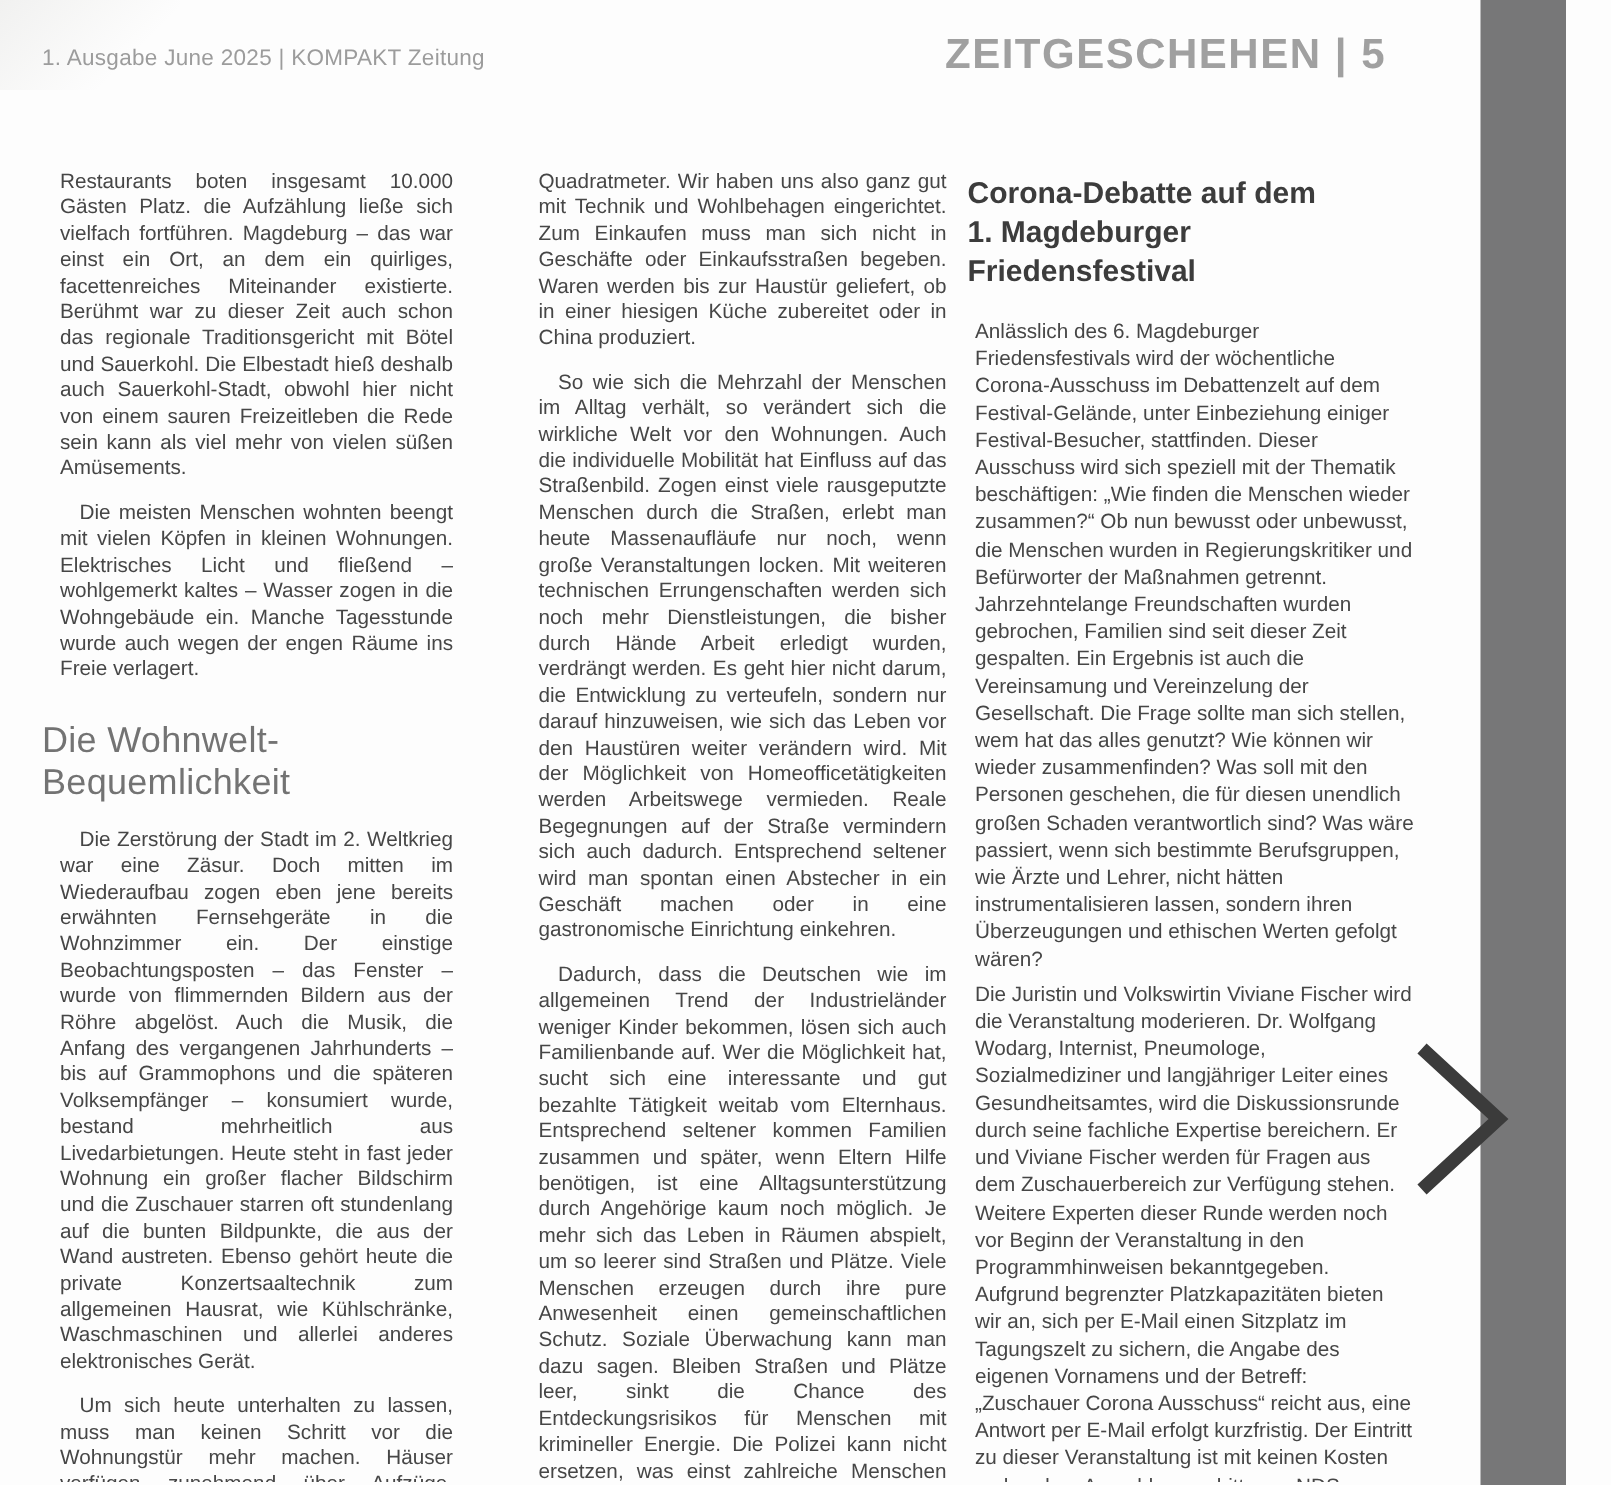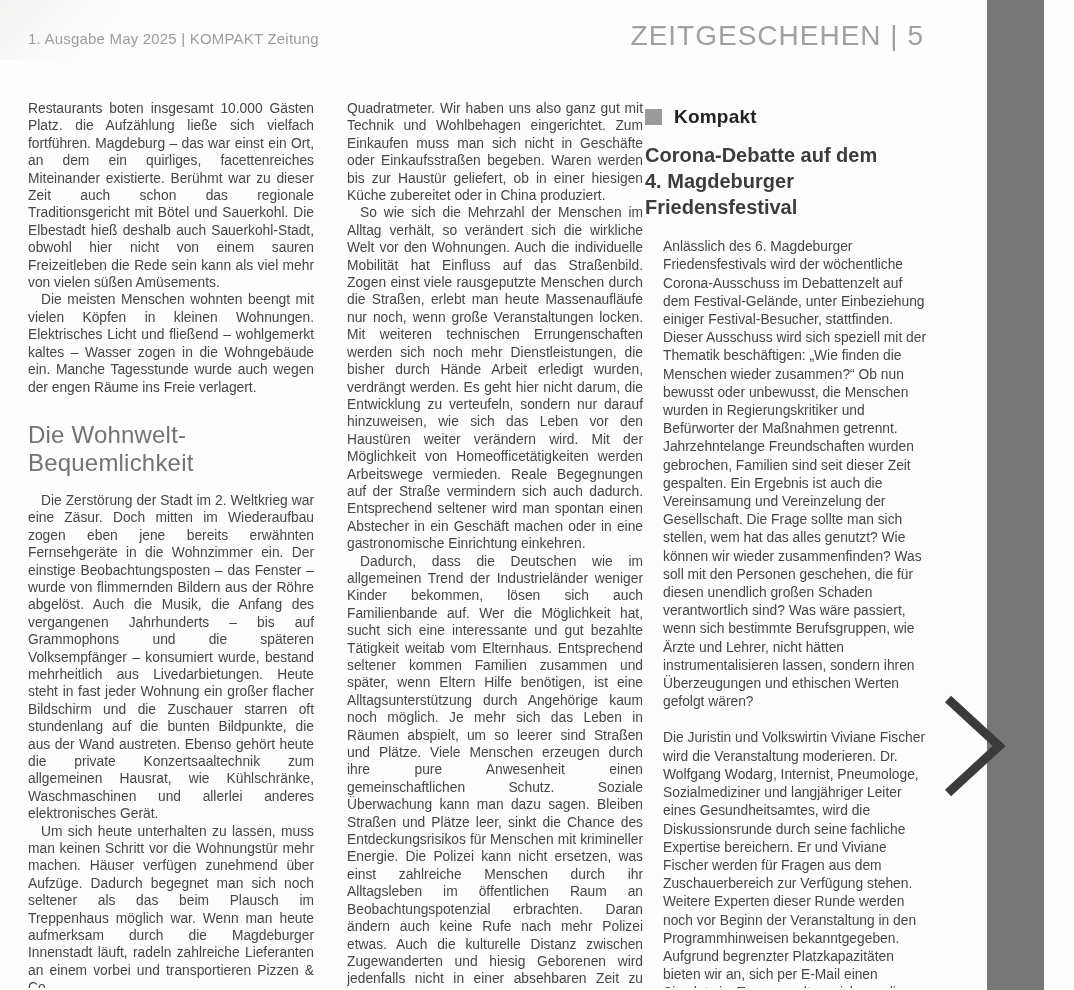--- a/index.html
+++ b/index.html
@@ -19,31 +19,31 @@
     position:absolute;top:0;left:987px;width:57px;height:990px;
     background:#777778;
   }
   
   .hdr-left{
     position:absolute;left:28px;top:30px;
     font-size:15px;color:#9c9c9c;letter-spacing:.2px;
   }
   .hdr-right{
     position:absolute;right:150px;top:20px;
-    font-size:28px;font-weight:400;color:#a0a0a0;letter-spacing:1px;
+    font-size:28px;font-weight:700;color:#a0a0a0;letter-spacing:1px;
   }
   
   .col{
     position:absolute;top:100px;height:888px;overflow:hidden;
     font-size:13.8px;line-height:17.4px;
   }
   .col-1{left:28px;width:286px;text-align:justify;}
   .col-2{left:347px;width:296px;text-align:justify;}
   .col-3{left:645px;width:303px;line-height:18.2px;}
-  .col p{margin:0;}
+  .col p{margin:12px;}
   .col p.indent{text-indent:13px;}
   h2.article-h{
     font-size:24px;font-weight:400;color:#737373;
     margin:25px 0 15px 0;letter-spacing:.2px;line-height:28px;
     text-align:left;
   }
   
   .kicker{
     display:flex;align-items:center;gap:12px;
     margin:8px 0 0 0;
@@ -51,59 +51,55 @@
   .kicker .sq{
     width:17px;height:16px;background:#9b9b9b;flex:0 0 auto;
   }
   .kicker .kw{
     font-size:19px;font-weight:700;color:#222;letter-spacing:.2px;
   }
   .c3-heading{
     margin:16px 0 18px 0;
     font-size:20px;line-height:26px;color:#3c3c3c;font-weight:700;
   }
-  .c3-body p{margin:18px;}
+  .c3-body p{margin:5px;}
   
   .next-btn{
     position:absolute;left:942px;top:694px;width:64px;height:104px;
     cursor:pointer;background:none;border:none;padding:0;
   }
   .next-btn svg{display:block;width:100%;height:100%;}
 </style>
 </head>
 <body>
 
 <div class="scan-edge"></div>
 
-<div class="hdr-left">1. Ausgabe May 2025 | KOMPAKT Zeitung</div>
+<div class="hdr-left">1. Ausgabe June 2025 | KOMPAKT Zeitung</div>
 <div class="hdr-right">ZEITGESCHEHEN | 5</div>
 
 <div class="col col-1">
   <p>Restaurants boten insgesamt 10.000 Gästen Platz. die Aufzählung ließe sich vielfach fortführen. Magdeburg – das war einst ein Ort, an dem ein quirliges, facettenreiches Miteinander existierte. Berühmt war zu dieser Zeit auch schon das regionale Traditionsgericht mit Bötel und Sauerkohl. Die Elbestadt hieß deshalb auch Sauerkohl-Stadt, obwohl hier nicht von einem sauren Freizeitleben die Rede sein kann als viel mehr von vielen süßen Amüsements.</p>
   <p class="indent">Die meisten Menschen wohnten beengt mit vielen Köpfen in kleinen Wohnungen. Elektrisches Licht und fließend – wohlgemerkt kaltes – Wasser zogen in die Wohngebäude ein. Manche Tagesstunde wurde auch wegen der engen Räume ins Freie verlagert.</p>
   <h2 class="article-h">Die Wohnwelt-Bequemlichkeit</h2>
   <p class="indent">Die Zerstörung der Stadt im 2. Weltkrieg war eine Zäsur. Doch mitten im Wiederaufbau zogen eben jene bereits erwähnten Fernsehgeräte in die Wohnzimmer ein. Der einstige Beobachtungsposten – das Fenster – wurde von flimmernden Bildern aus der Röhre abgelöst. Auch die Musik, die Anfang des vergangenen Jahrhunderts – bis auf Grammophons und die späteren Volksempfänger – konsumiert wurde, bestand mehrheitlich aus Livedarbietungen. Heute steht in fast jeder Wohnung ein großer flacher Bildschirm und die Zuschauer starren oft stundenlang auf die bunten Bildpunkte, die aus der Wand austreten. Ebenso gehört heute die private Konzertsaaltechnik zum allgemeinen Hausrat, wie Kühlschränke, Waschmaschinen und allerlei anderes elektronisches Gerät.</p>
   <p class="indent">Um sich heute unterhalten zu lassen, muss man keinen Schritt vor die Wohnungstür mehr machen. Häuser verfügen zunehmend über Aufzüge. Dadurch begegnet man sich noch seltener als das beim Plausch im Treppenhaus möglich war. Wenn man heute aufmerksam durch die Magdeburger Innenstadt läuft, radeln zahlreiche Lieferanten an einem vorbei und transportieren Pizzen &amp; Co.</p>
 
 </div>
 
 <div class="col col-2">
   <p>Quadratmeter. Wir haben uns also ganz gut mit Technik und Wohlbehagen eingerichtet. Zum Einkaufen muss man sich nicht in Geschäfte oder Einkaufsstraßen begeben. Waren werden bis zur Haustür geliefert, ob in einer hiesigen Küche zubereitet oder in China produziert.</p>
   <p class="indent">So wie sich die Mehrzahl der Menschen im Alltag verhält, so verändert sich die wirkliche Welt vor den Wohnungen. Auch die individuelle Mobilität hat Einfluss auf das Straßenbild. Zogen einst viele rausgeputzte Menschen durch die Straßen, erlebt man heute Massenaufläufe nur noch, wenn große Veranstaltungen locken. Mit weiteren technischen Errungenschaften werden sich noch mehr Dienstleistungen, die bisher durch Hände Arbeit erledigt wurden, verdrängt werden. Es geht hier nicht darum, die Entwicklung zu verteufeln, sondern nur darauf hinzuweisen, wie sich das Leben vor den Haustüren weiter verändern wird. Mit der Möglichkeit von Homeofficetätigkeiten werden Arbeitswege vermieden. Reale Begegnungen auf der Straße vermindern sich auch dadurch. Entsprechend seltener wird man spontan einen Abstecher in ein Geschäft machen oder in eine gastronomische Einrichtung einkehren.</p>
   <p class="indent">Dadurch, dass die Deutschen wie im allgemeinen Trend der Industrieländer weniger Kinder bekommen, lösen sich auch Familienbande auf. Wer die Möglichkeit hat, sucht sich eine interessante und gut bezahlte Tätigkeit weitab vom Elternhaus. Entsprechend seltener kommen Familien zusammen und später, wenn Eltern Hilfe benötigen, ist eine Alltagsunterstützung durch Angehörige kaum noch möglich. Je mehr sich das Leben in Räumen abspielt, um so leerer sind Straßen und Plätze. Viele Menschen erzeugen durch ihre pure Anwesenheit einen gemeinschaftlichen Schutz. Soziale Überwachung kann man dazu sagen. Bleiben Straßen und Plätze leer, sinkt die Chance des Entdeckungsrisikos für Menschen mit krimineller Energie. Die Polizei kann nicht ersetzen, was einst zahlreiche Menschen durch ihr Alltagsleben im öffentlichen Raum an Beobachtungspotenzial erbrachten. Daran ändern auch keine Rufe nach mehr Polizei etwas. Auch die kulturelle Distanz zwischen Zugewanderten und hiesig Geborenen wird jedenfalls nicht in einer absehbaren Zeit zu einem lebendigeren Leben in der Wirklichkeit führen. Wir richten uns mehrheitlich im Drinnen ein und das wird Folgen fürs Draußen haben.</p>
 </div>
 
 <div class="col col-3">
-  <div class="kicker">
-    <span class="sq"></span>
-    <span class="kw">Kompakt</span>
-  </div>
   <div class="c3-heading">
     <div>Corona-Debatte auf dem</div>
-    <div>4. Magdeburger Friedensfestival</div>
+    <div>1. Magdeburger Friedensfestival</div>
   </div>
   <div class="c3-body">
     <p>Anlässlich des 6. Magdeburger Friedensfestivals wird der wöchentliche Corona-Ausschuss im Debattenzelt auf dem Festival-Gelände, unter Einbeziehung einiger Festival-Besucher, stattfinden. Dieser Ausschuss wird sich speziell mit der Thematik beschäftigen: „Wie finden die Menschen wieder zusammen?“ Ob nun bewusst oder unbewusst, die Menschen wurden in Regierungskritiker und Befürworter der Maßnahmen getrennt. Jahrzehntelange Freundschaften wurden gebrochen, Familien sind seit dieser Zeit gespalten. Ein Ergebnis ist auch die Vereinsamung und Vereinzelung der Gesellschaft. Die Frage sollte man sich stellen, wem hat das alles genutzt? Wie können wir wieder zusammenfinden? Was soll mit den Personen geschehen, die für diesen unendlich großen Schaden verantwortlich sind? Was wäre passiert, wenn sich bestimmte Berufsgruppen, wie Ärzte und Lehrer, nicht hätten instrumentalisieren lassen, sondern ihren Überzeugungen und ethischen Werten gefolgt wären?</p>
     <p>Die Juristin und Volkswirtin Viviane Fischer wird die Veranstaltung moderieren. Dr. Wolfgang Wodarg, Internist, Pneumologe, Sozialmediziner und langjähriger Leiter eines Gesundheitsamtes, wird die Diskussionsrunde durch seine fachliche Expertise bereichern. Er und Viviane Fischer werden für Fragen aus dem Zuschauerbereich zur Verfügung stehen. Weitere Experten dieser Runde werden noch vor Beginn der Veranstaltung in den Programmhinweisen bekanntgegeben. Aufgrund begrenzter Platzkapazitäten bieten wir an, sich per E-Mail einen Sitzplatz im Tagungszelt zu sichern, die Angabe des eigenen Vornamens und der Betreff: „Zuschauer Corona Ausschuss“ reicht aus, eine Antwort per E-Mail erfolgt kurzfristig. Der Eintritt zu dieser Veranstaltung ist mit keinen Kosten verbunden. Anmeldungen bitte an: NDS-Magdeburg@gmx.de.</p>
     <p><span>Seit Juli 2020 beschäftigt sich der „Corona-Ausschuss“ in wöchentlich stattfindenden Live-Sitzungen mit den Folgen der Corona-Beschränkungen. Die Corona-Maßnahmen haben massive soziale, psychische, gesundheitliche, kulturelle und wirtschaftliche Kollateralschäden hervorgerufen.</span> </p>
   </div>
 </div>
 
 <div class="edge-bar"></div>
 

